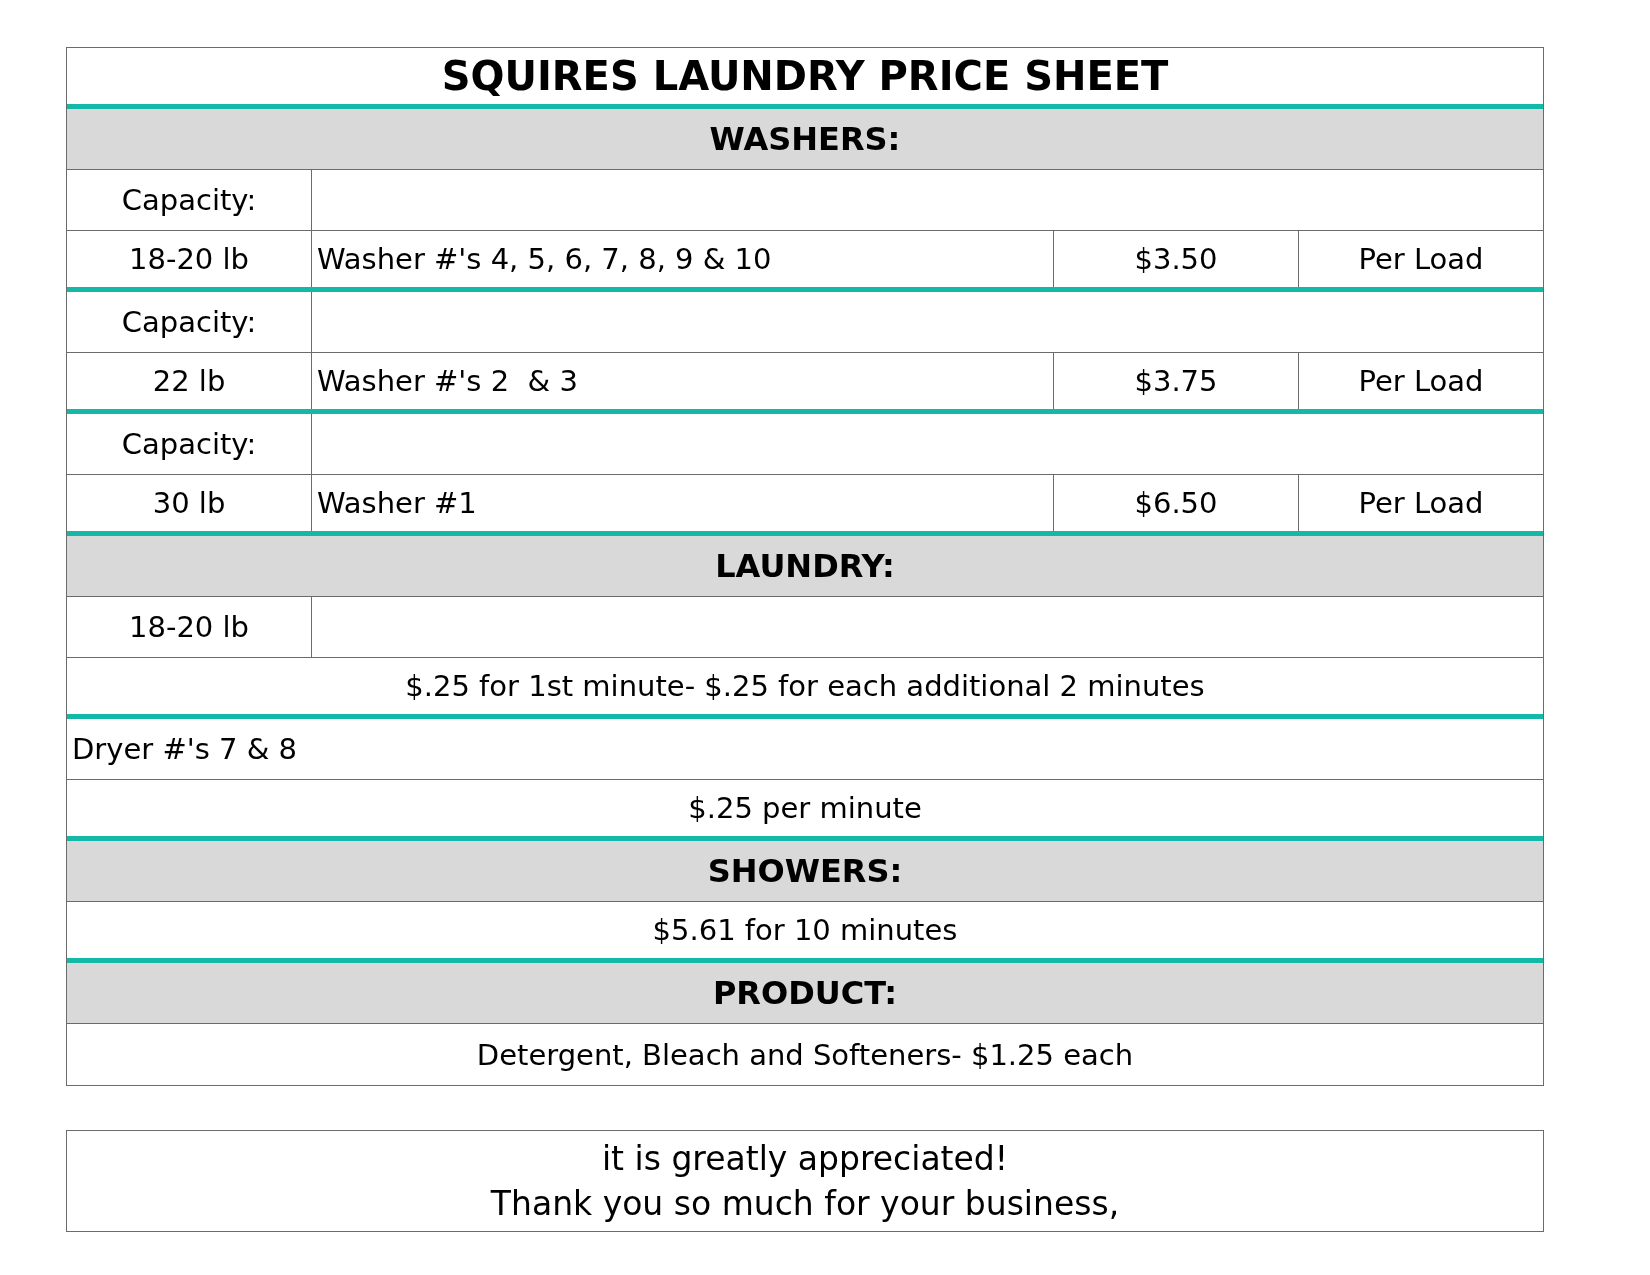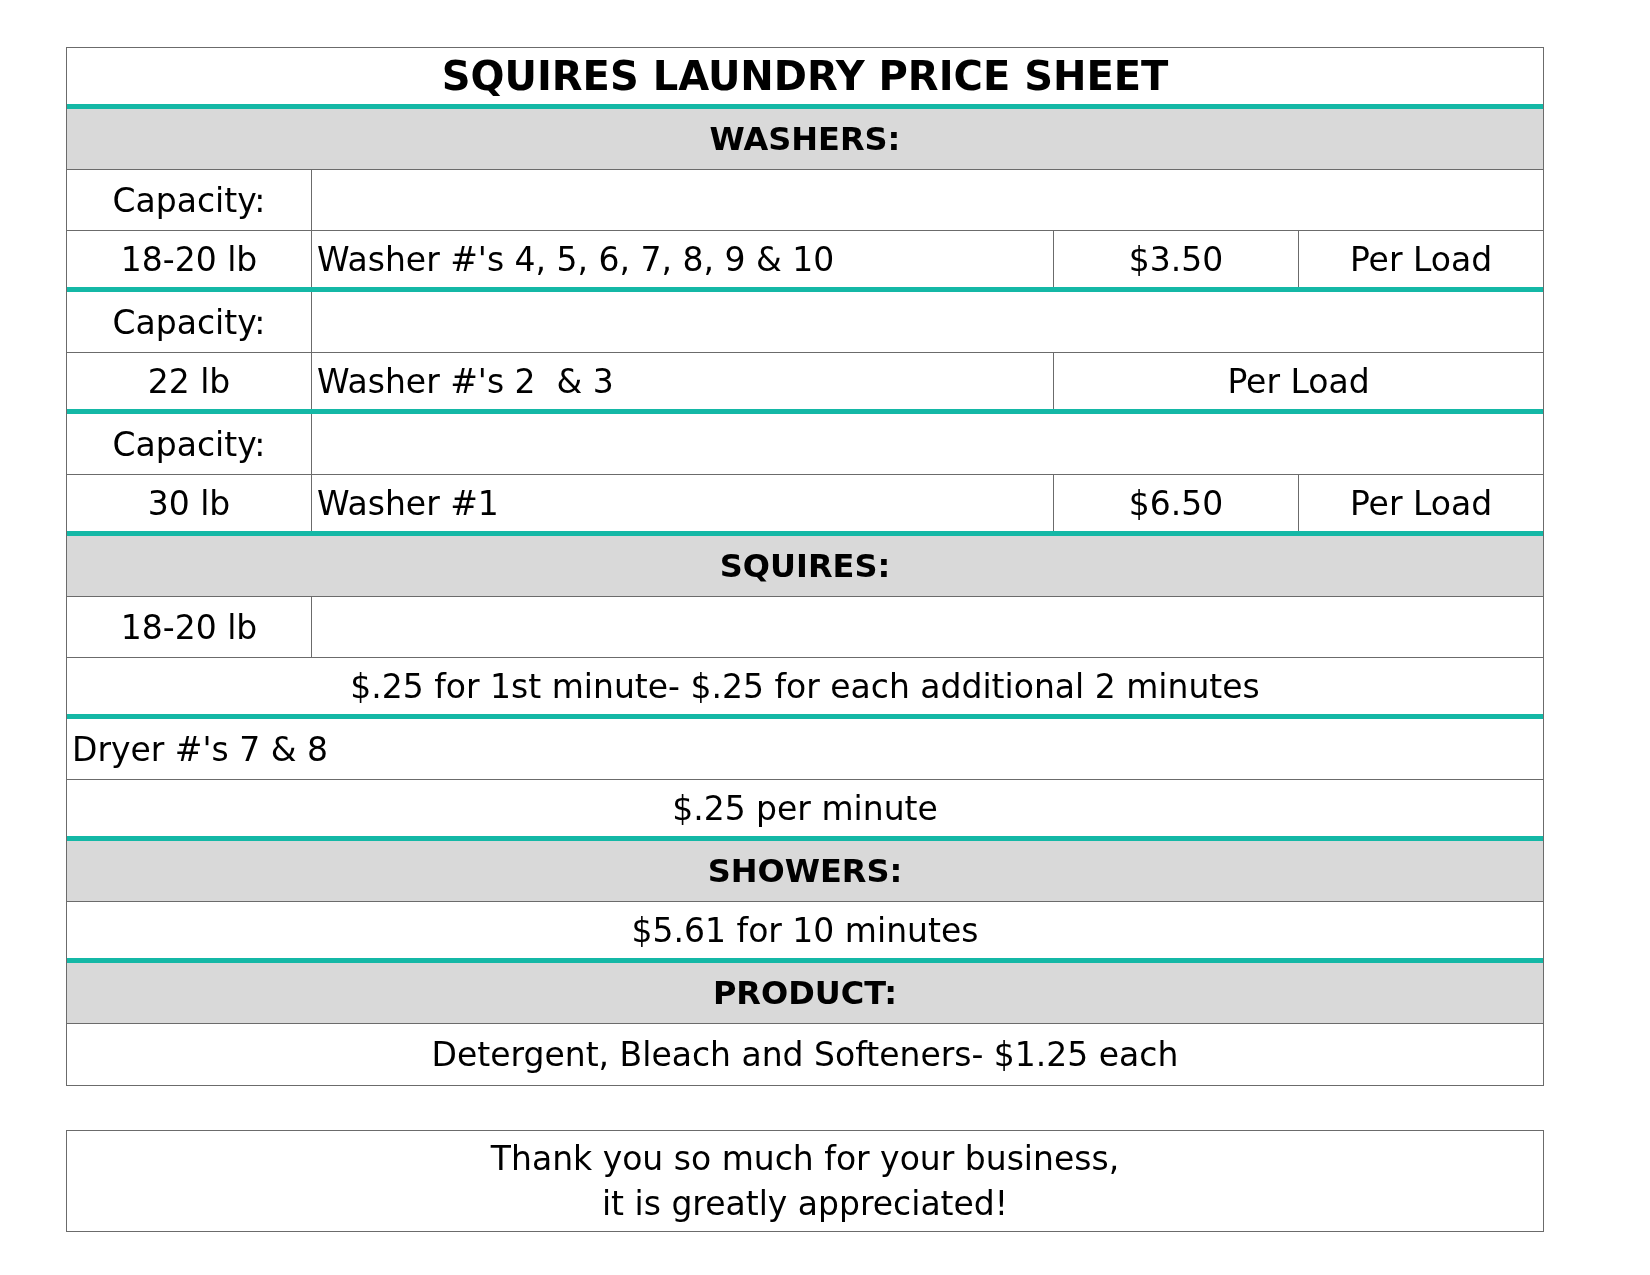--- a/index.html
+++ b/index.html
@@ -1,21 +1,21 @@
 <!DOCTYPE html>
 <html><head>
 <meta charset="utf-8">
 <style>
   html, body { margin: 0; padding: 0; background: #ffffff; }
   body { width: 1650px; height: 1275px; position: relative; font-family: "DejaVu Sans", sans-serif; color: #000; }
   .sheet { position: absolute; left: 66px; top: 47px; width: 1478px; border: 1px solid #6b6b6b; box-sizing: border-box; }
   .row { display: flex; box-sizing: border-box; border-bottom: 1px solid #6b6b6b; height: 61px; align-items: stretch; }
   .row.thick { border-bottom: 5px solid #14b8a6; }
   .row.last { border-bottom: none; }
-  .cell { display: flex; align-items: center; box-sizing: border-box; font-size: 33px; white-space: nowrap; overflow: hidden; }
+  .cell { display: flex; align-items: center; box-sizing: border-box; font-size: 29px; white-space: nowrap; overflow: hidden; }
   .c1 { width: 245px; justify-content: center; border-right: 1px solid #6b6b6b; }
   .c2 { width: 742px; padding-left: 5px; border-right: 1px solid #6b6b6b; }
   .c2w { flex: 1; padding-left: 5px; }
   .c3 { width: 245px; justify-content: center; border-right: 1px solid #6b6b6b; }
   .c4 { flex: 1; justify-content: center; }
   .full { flex: 1; justify-content: center; }
   .title-row { height: 61px; }
   .title { flex: 1; justify-content: center; font-weight: bold; font-size: 40px; letter-spacing: 0px; }
   .section { background: #d9d9d9; justify-content: center; }
   .section .full { font-weight: bold; font-size: 32px; }
@@ -44,36 +44,37 @@
     <div class="cell c4">Per Load</div>
   </div>
 
   <div class="row">
     <div class="cell c1">Capacity:</div>
     <div class="cell c2w"></div>
   </div>
   <div class="row thick">
     <div class="cell c1">22 lb</div>
     <div class="cell c2" style="white-space: pre;">Washer #'s 2  &amp; 3</div>
+    <div class="cell c3">$3.75</div>
     <div class="cell c4">Per Load</div>
   </div>
 
   <div class="row">
     <div class="cell c1">Capacity:</div>
     <div class="cell c2w"></div>
   </div>
   <div class="row thick">
     <div class="cell c1">30 lb</div>
     <div class="cell c2">Washer #1</div>
     <div class="cell c3">$6.50</div>
     <div class="cell c4">Per Load</div>
   </div>
 
   <div class="row section">
-    <div class="cell full">SQUIRES:</div>
+    <div class="cell full">LAUNDRY:</div>
   </div>
 
   <div class="row">
     <div class="cell c1">18-20 lb</div>
   </div>
   <div class="row thick">
     <div class="cell full">$.25 for 1st minute- $.25 for each additional 2 minutes</div>
   </div>
 
   <div class="row">
@@ -92,15 +93,15 @@
 
   <div class="row section">
     <div class="cell full">PRODUCT:</div>
   </div>
   <div class="row last">
     <div class="cell full">Detergent, Bleach and Softeners- $1.25 each</div>
   </div>
 </div>
 
 <div class="footer">
+  <div>it is greatly appreciated!</div>
   <div>Thank you so much for your business,</div>
-  <div>it is greatly appreciated!</div>
 </div>
 
 </body></html>

